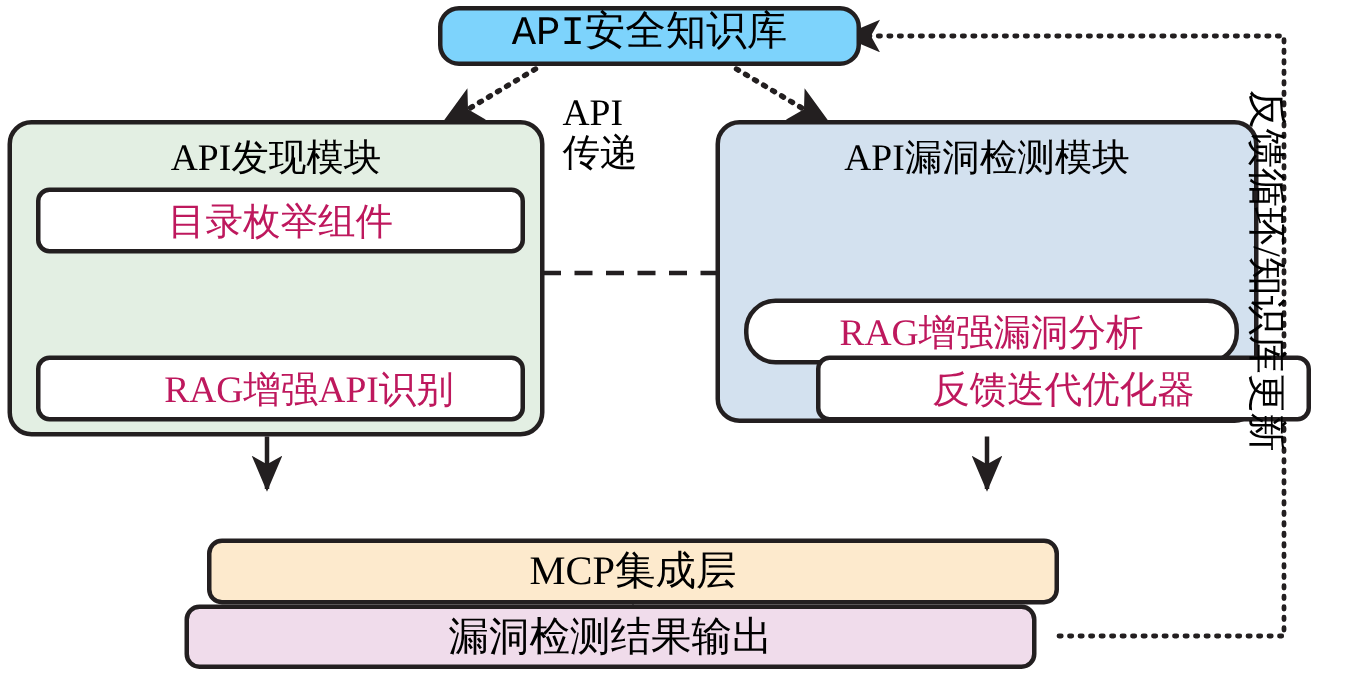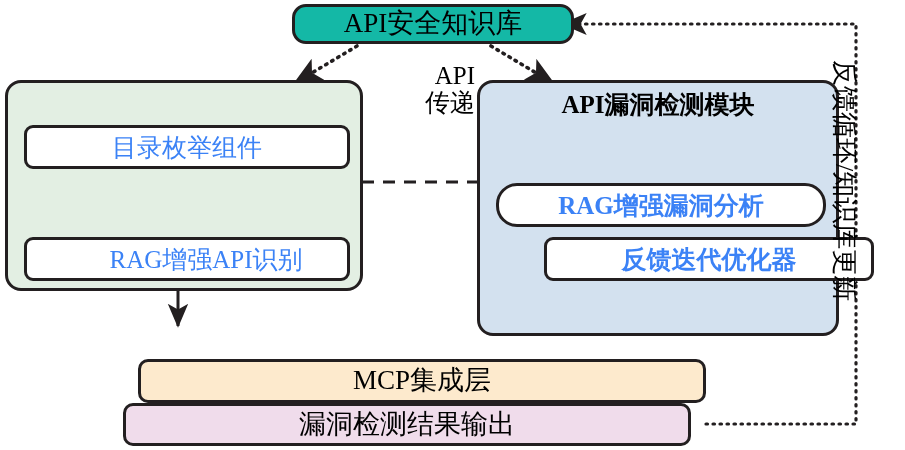--- a/index.html
+++ b/index.html
@@ -26,44 +26,44 @@
     color: #000000;
     line-height: 1.1;
   }
   
   #kb {
     left: 292px;
     top: 4px;
     width: 282px;
     height: 40px;
     border-radius: 14px;
-    background: #14b8a6;
+    background: #7dd3fc;
     font-size: 27px;
+    font-family: Liberation Mono, monospace;
   }
   
   .module {
     position: absolute;
     box-sizing: border-box;
     border: 3px solid #231f20;
     border-radius: 16px;
   }
   #mod-discovery {
     left: 5px;
     top: 80px;
     width: 358px;
     height: 211px;
     background: #e3efe3;
   }
   #mod-vuln {
     left: 477px;
     top: 80px;
     width: 362px;
-    height: 256px;
+    height: 202px;
     background: #d3e1ef;
-    font-weight: bold;
   }
   .module-title {
     position: absolute;
     left: 0;
     right: 0;
     top: 5px;
     text-align: center;
     font-size: 25px;
     color: #000;
   }
@@ -71,29 +71,29 @@
     position: absolute;
     box-sizing: border-box;
     border: 3px solid #231f20;
     border-radius: 9px;
     background: #ffffff;
     display: flex;
     align-items: center;
     justify-content: center;
     text-align: center;
     font-size: 25px;
-    color: #3b82f6;
+    color: #be185d;
   }
   #mod-discovery .subbox { left: 16px; width: 326px; height: 44px; }
   #mod-discovery .sb0 { top: 42px; }
   #mod-discovery .sb1 { top: 98px; }
   #mod-discovery .sb2 { top: 154px; padding-left: 38px; }
   #mod-vuln .subbox { left: 16px; width: 330px; height: 44px; }
   #mod-vuln .sb0 { top: 42px; }
-  #mod-vuln .sb1 { top: 100px; border-radius: 21px; }
+  #mod-vuln .sb1 { top: 116px; border-radius: 21px; }
   #mod-vuln .sb2 { top: 154px; margin-left: 48px; }
 
   
   #mcp {
     left: 138px;
     top: 327px;
     width: 568px;
     height: 44px;
     border-radius: 10px;
     background: #fdeacd;
@@ -109,21 +109,21 @@
     background: #f0dceb;
     font-size: 27px;
   }
 
   
   #center-label {
     position: absolute;
     left: 375px;
     top: 62px;
     width: 100px;
-    text-align: right;
+    text-align: left;
     font-size: 25px;
     line-height: 1.08;
     color: #000;
   }
 
   
   #feedback-label {
     position: absolute;
     left: 862px;
     top: 60px;
@@ -172,20 +172,21 @@
     <line x1="422" y1="371" x2="422" y2="402" stroke="#231f20" stroke-width="3" marker-end="url(#arrow-solid)"></line>
 
     <path d="M706,424 L856,424 L856,24 L563,24" fill="none" stroke="#231f20" stroke-width="3.2" stroke-dasharray="1.5 5.5" stroke-linecap="round" marker-end="url(#arrow-dot)"></path>
   </svg>
 
   <div class="box" id="kb">
     <span>API安全知识库</span>
   </div>
 
   <div class="module" id="mod-discovery">
+    <div class="module-title">API发现模块</div>
     <div class="subbox sb0">目录枚举组件</div>
     <div class="subbox sb2">RAG增强API识别</div>
   </div>
 
   <div class="module" id="mod-vuln">
     <div class="module-title">API漏洞检测模块</div>
     <div class="subbox sb1">RAG增强漏洞分析</div>
     <div class="subbox sb2">反馈迭代优化器</div>
   </div>
 

